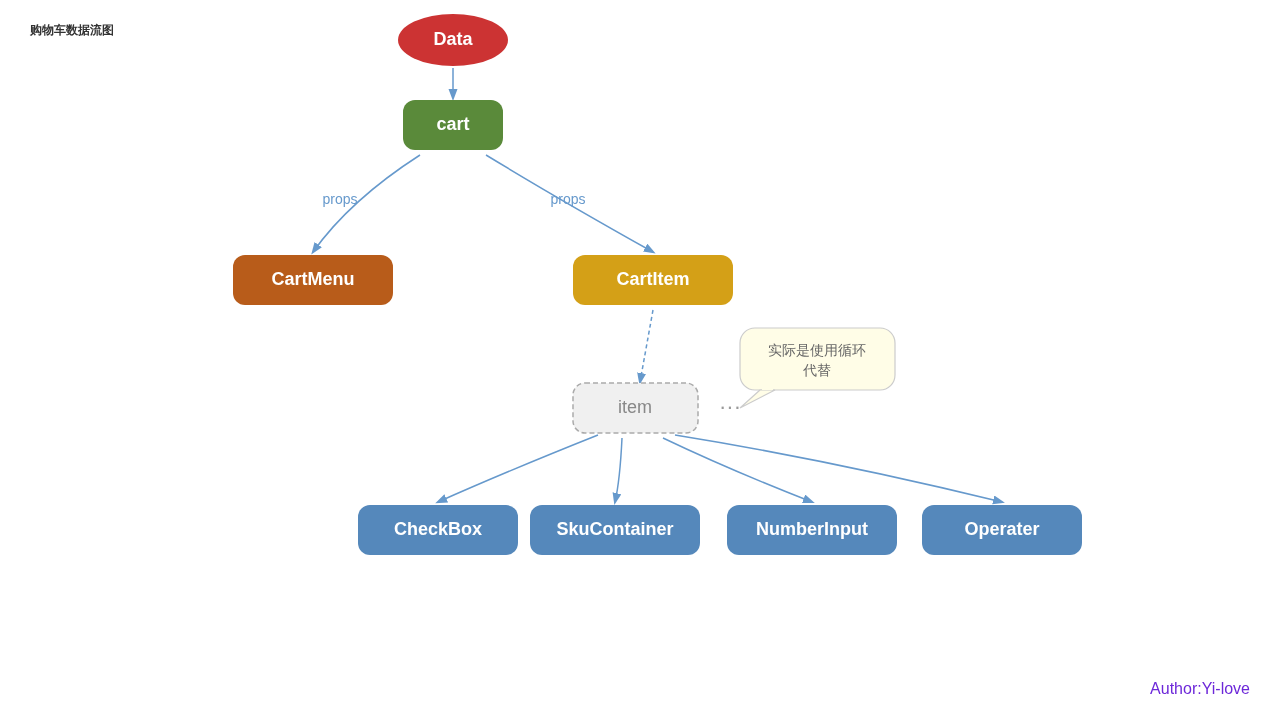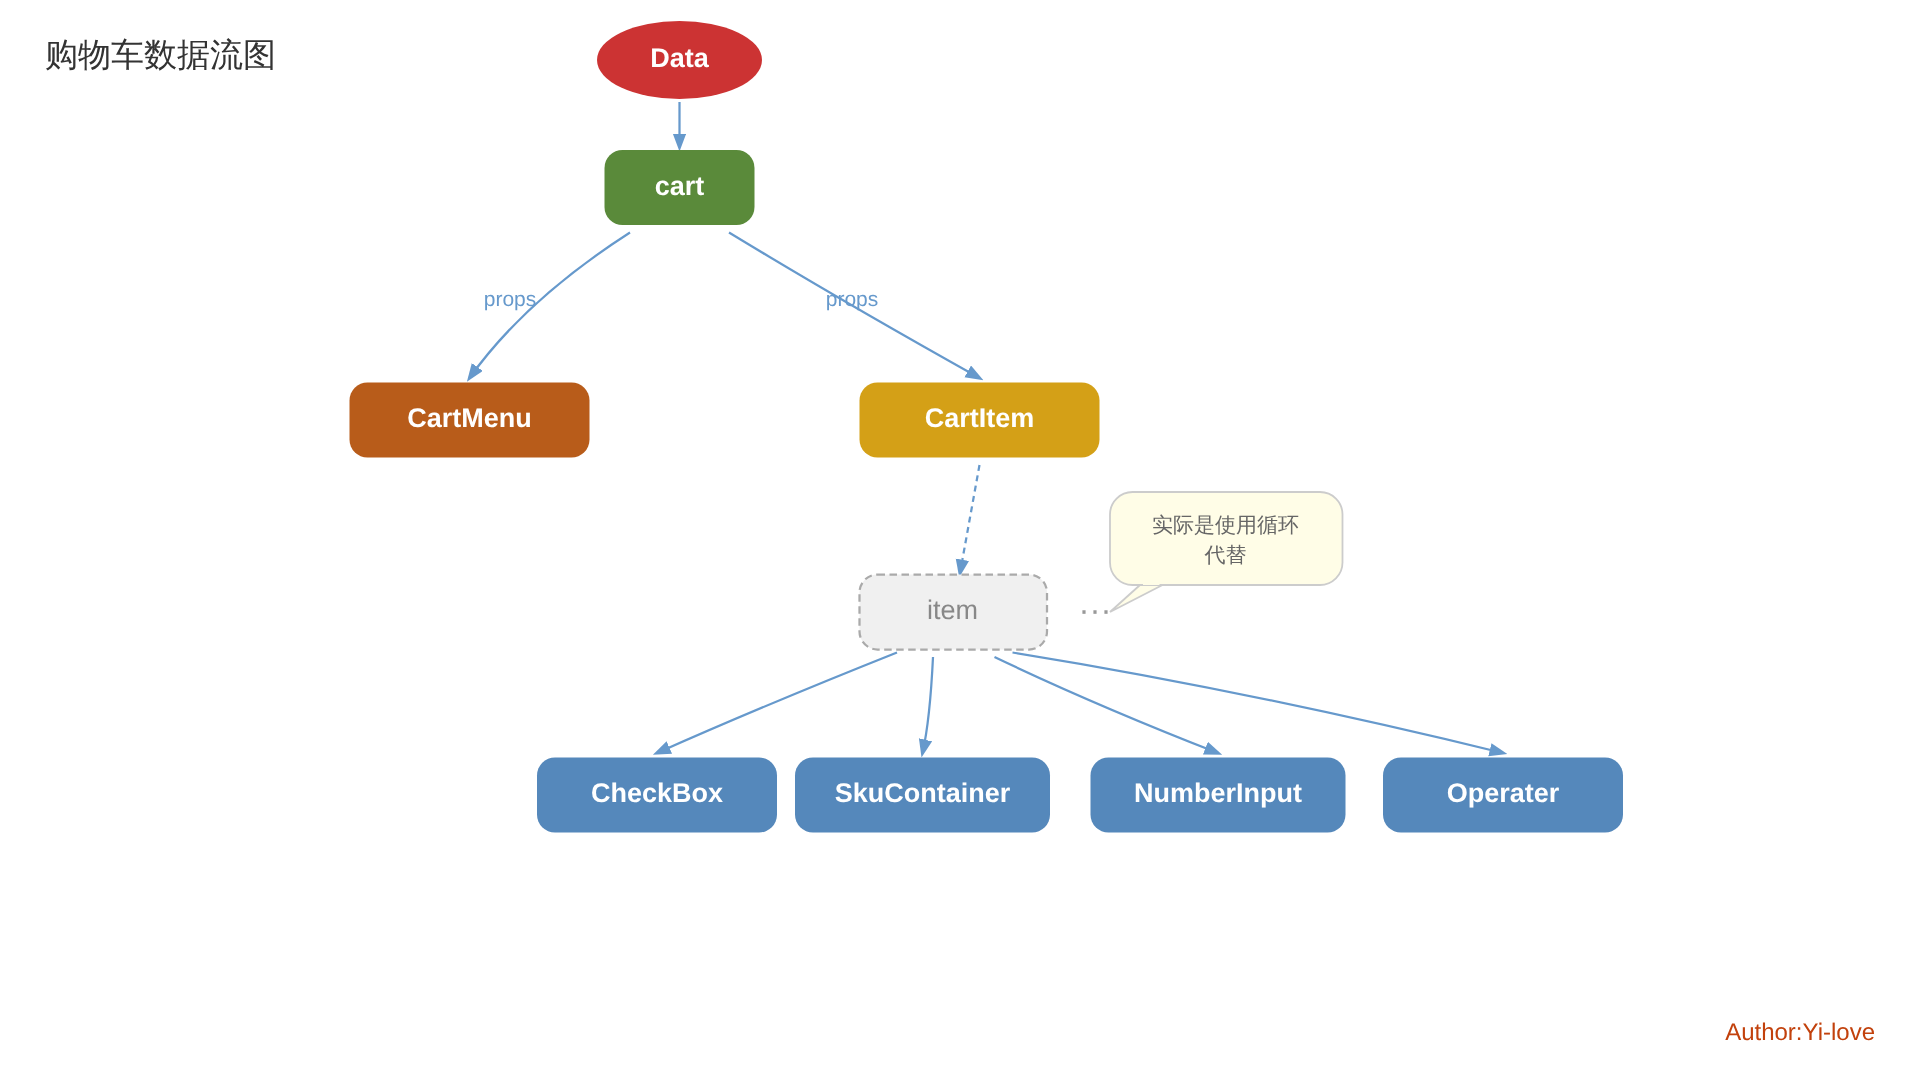--- a/index.html
+++ b/index.html
@@ -8,30 +8,30 @@
       height: 720px;
       background: #fff;
       font-family: Arial, sans-serif;
       overflow: hidden;
       position: relative;
     }
     .page-title {
       position: absolute;
       top: 22px;
       left: 30px;
-      font-size: 22px;
+      font-size: 12px;
       color: #333;
-      font-weight: normal;
+      font-weight: bold;
     }
     .author-label {
       position: absolute;
       bottom: 22px;
       right: 30px;
       font-size: 16px;
-      color: #c2410c;
+      color: #6d28d9;
     }
     svg.diagram {
       position: absolute;
       top: 0;
       left: 0;
       width: 1280px;
       height: 720px;
     }
     
     .node-label {

